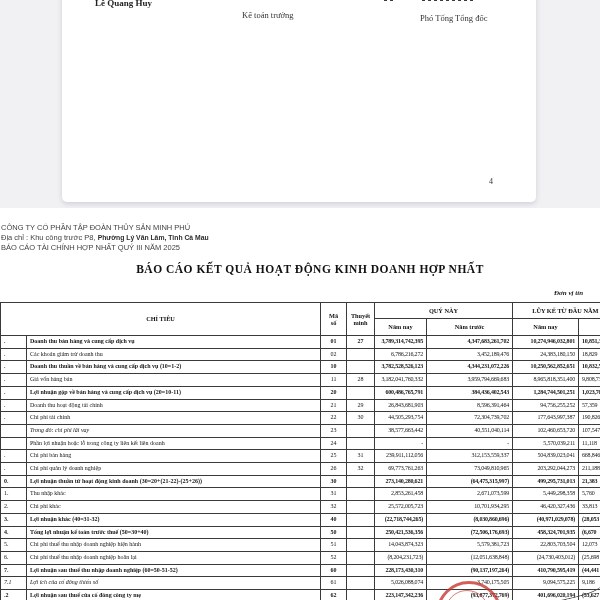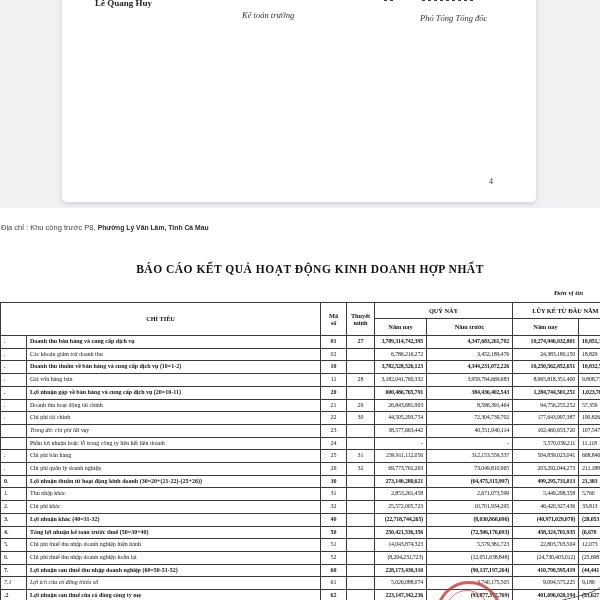--- a/index.html
+++ b/index.html
@@ -10,21 +10,21 @@
     color:#1a1a1a;
     -webkit-font-smoothing:antialiased;
   }
   
   .page1{
     position:absolute;left:62px;top:-6px;width:474px;height:208px;
     background:#ffffff;border-radius:0 0 5px 5px;
     box-shadow:0 2px 5px rgba(110,110,140,.25);
   }
   .sig-name{position:absolute;left:33px;top:4px;font-weight:bold;font-size:9px;color:#222;}
-  .sig-role{font-style:italic;font-size:8.5px;color:#333;}
+  .sig-role{font-size:8.5px;color:#333;}
   .role-center{position:absolute;left:180px;top:16px;}
   .role-right{position:absolute;left:358px;top:19px;}
   .remnant{position:absolute;height:3px;overflow:hidden;
     background:repeating-linear-gradient(90deg,#3c3c3c 0 3px,transparent 3px 6px);}
   .remnant-right{left:360px;top:4px;width:52px;}
   .remnant-center{left:322px;top:4px;width:12px;}
   .page-num{position:absolute;left:427px;top:183px;font-size:8px;color:#333;}
   
   .page2{
     position:absolute;left:0;top:208px;width:650px;height:400px;background:#ffffff;
@@ -68,21 +68,23 @@
   <div class="sig-name">Lê Quang Huy</div>
   <div class="remnant remnant-center"></div>
   <div class="sig-role role-center">Kế toán trưởng</div>
   <div class="remnant remnant-right"></div>
   <div class="sig-role role-right">Phó Tổng Tổng đốc</div>
   <div class="page-num">4</div>
 </div>
 
 <div class="page2">
   <div class="corp-head">
+    <div>CÔNG TY CỔ PHẦN TẬP ĐOÀN THỦY SẢN MINH PHÚ</div>
     <div><span>Địa chỉ : Khu công trước P8, </span><span class="bold-part">Phường Lý Văn Lâm, Tỉnh Cà Mau</span></div>
+    <div>BÁO CÁO TÀI CHÍNH HỢP NHẤT QUÝ III NĂM 2025</div>
   </div>
 
   <div class="stmt-title">BÁO CÁO KẾT QUẢ HOẠT ĐỘNG KINH DOANH HỢP NHẤT</div>
   <div class="unit-note">Đơn vị tín</div>
 
   <table class="fin">
     <colgroup>
       <col style="width:26px">
         <col style="width:294px">
         <col style="width:26px">

